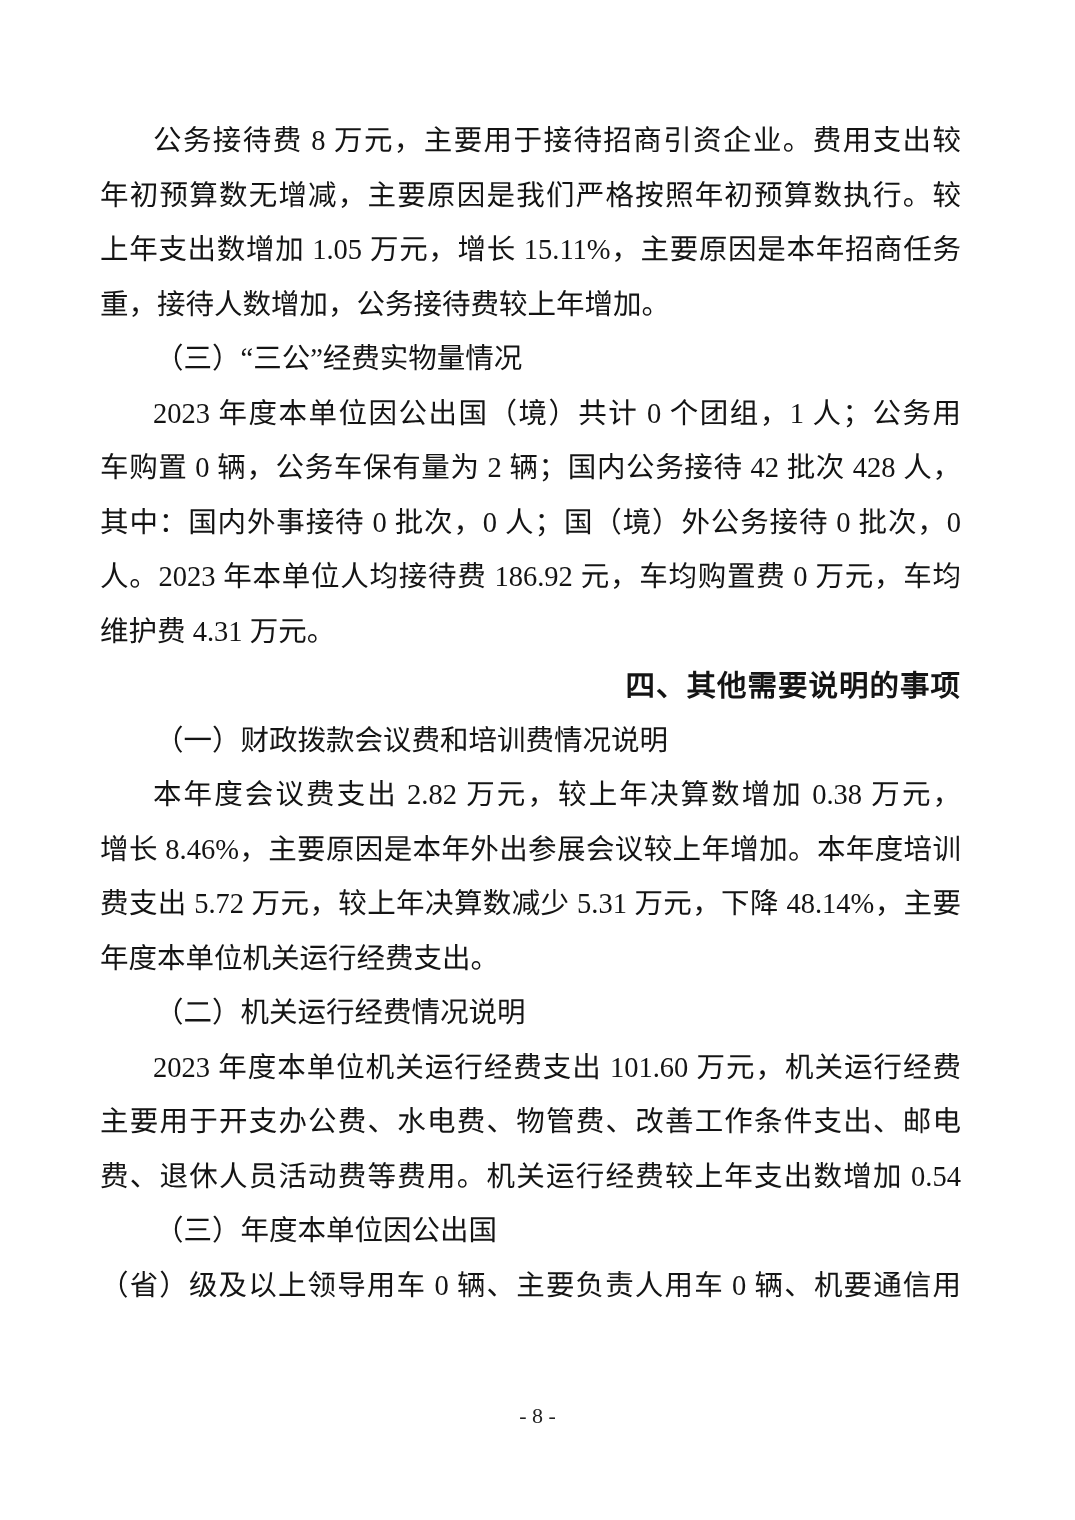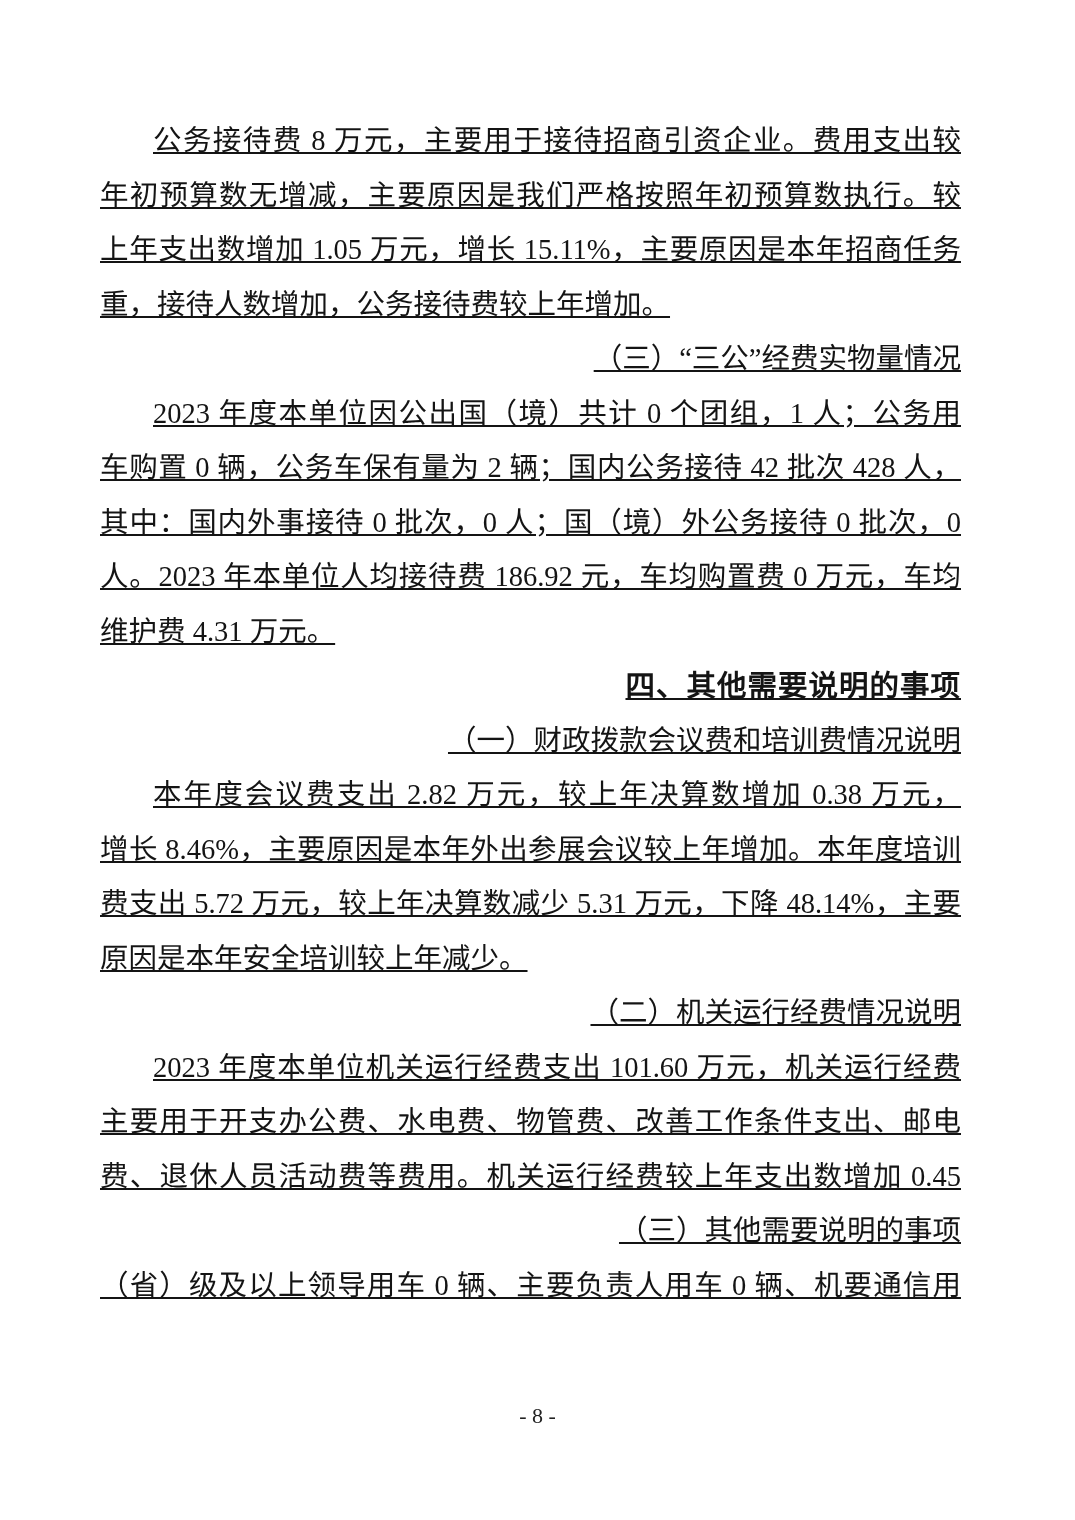--- a/index.html
+++ b/index.html
@@ -30,35 +30,34 @@
     margin: 0;
     padding: 0;
     height: 54.5px;
     line-height: 54.5px;
     font-family: "Liberation Serif", "DejaVu Serif", serif;
     font-size: 28.5px;
     font-weight: 400;
     color: #141414;
     white-space: normal;
     overflow: visible;
-    text-decoration: underline;
   }
   
   .line.fill {
     text-align: justify;
     text-align-last: justify;
   }
   
   .line.indent {
     text-indent: 53px;
   }
   
   .block.subsection-heading .line {
     text-indent: 55px;
-    text-align: right;
+    text-align: left;
   }
   
   .block.section-heading .line {
     font-family: "Liberation Sans", "DejaVu Sans", sans-serif;
     font-weight: 700;
     font-size: 29.5px;
     text-indent: 77px;
     text-align: right;
     letter-spacing: 1px;
   }
@@ -99,32 +98,32 @@
       <div class="block section-heading">
         <p class="line">四、其他需要说明的事项</p>
       </div>
       <div class="block subsection-heading">
         <p class="line">（一）财政拨款会议费和培训费情况说明</p>
       </div>
       <div class="block paragraph">
         <p class="line indent fill">本年度会议费支出 2.82 万元，较上年决算数增加 0.38 万元，</p>
         <p class="line fill">增长 8.46%，主要原因是本年外出参展会议较上年增加。本年度培训</p>
         <p class="line fill">费支出 5.72 万元，较上年决算数减少 5.31 万元，下降 48.14%，主要</p>
-        <p class="line">原因是本年安全培训较上年减少。</p>
+        <p class="line">年度本单位机关运行经费支出。</p>
       </div>
       <div class="block subsection-heading">
         <p class="line">（二）机关运行经费情况说明</p>
       </div>
       <div class="block paragraph">
         <p class="line indent fill">2023 年度本单位机关运行经费支出 101.60 万元，机关运行经费</p>
         <p class="line fill">主要用于开支办公费、水电费、物管费、改善工作条件支出、邮电</p>
-        <p class="line fill">费、退休人员活动费等费用。机关运行经费较上年支出数增加 0.45</p>
+        <p class="line fill">费、退休人员活动费等费用。机关运行经费较上年支出数增加 0.54</p>
       </div>
       <div class="block subsection-heading">
-        <p class="line">（三）其他需要说明的事项</p>
+        <p class="line">（三）年度本单位因公出国</p>
       </div>
       <div class="block paragraph">
         <p class="line fill">（省）级及以上领导用车 0 辆、主要负责人用车 0 辆、机要通信用</p>
       </div>
     </main>
   <footer class="page-footer">
     <span>- 8 -</span>
   </footer>
 </div>
 

